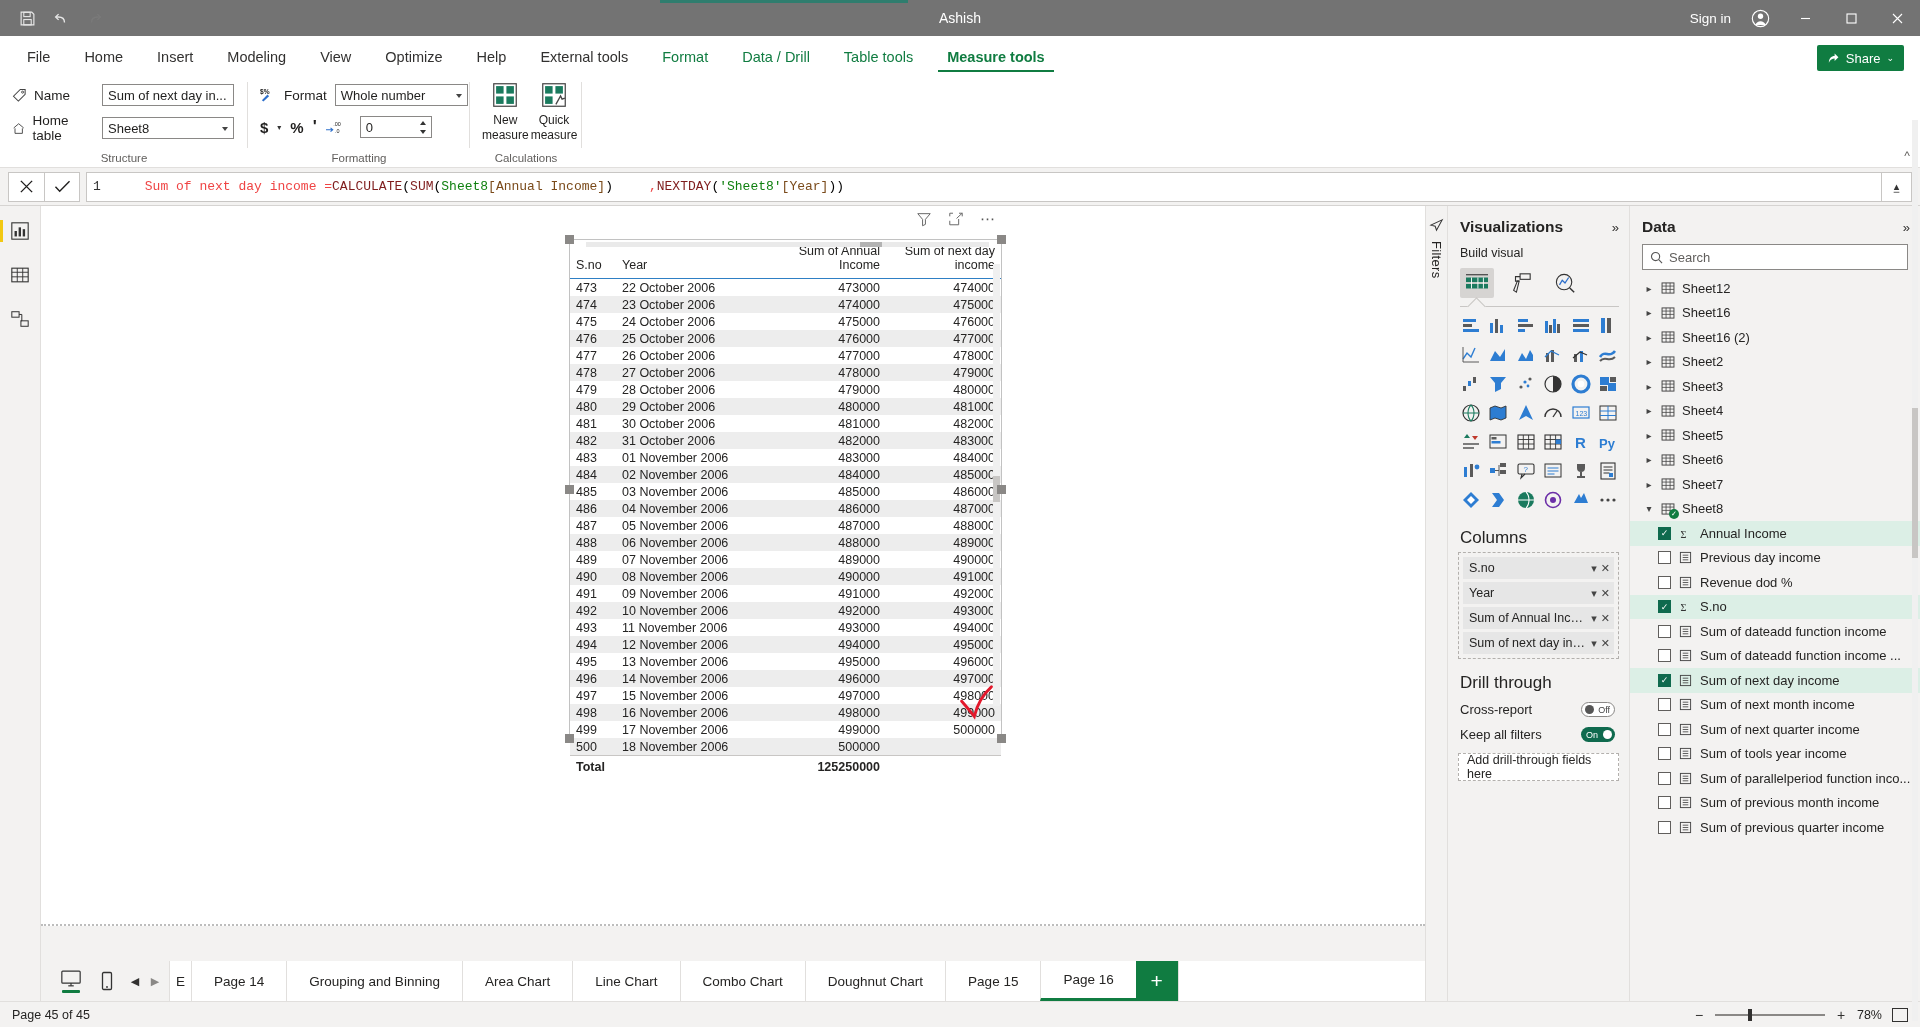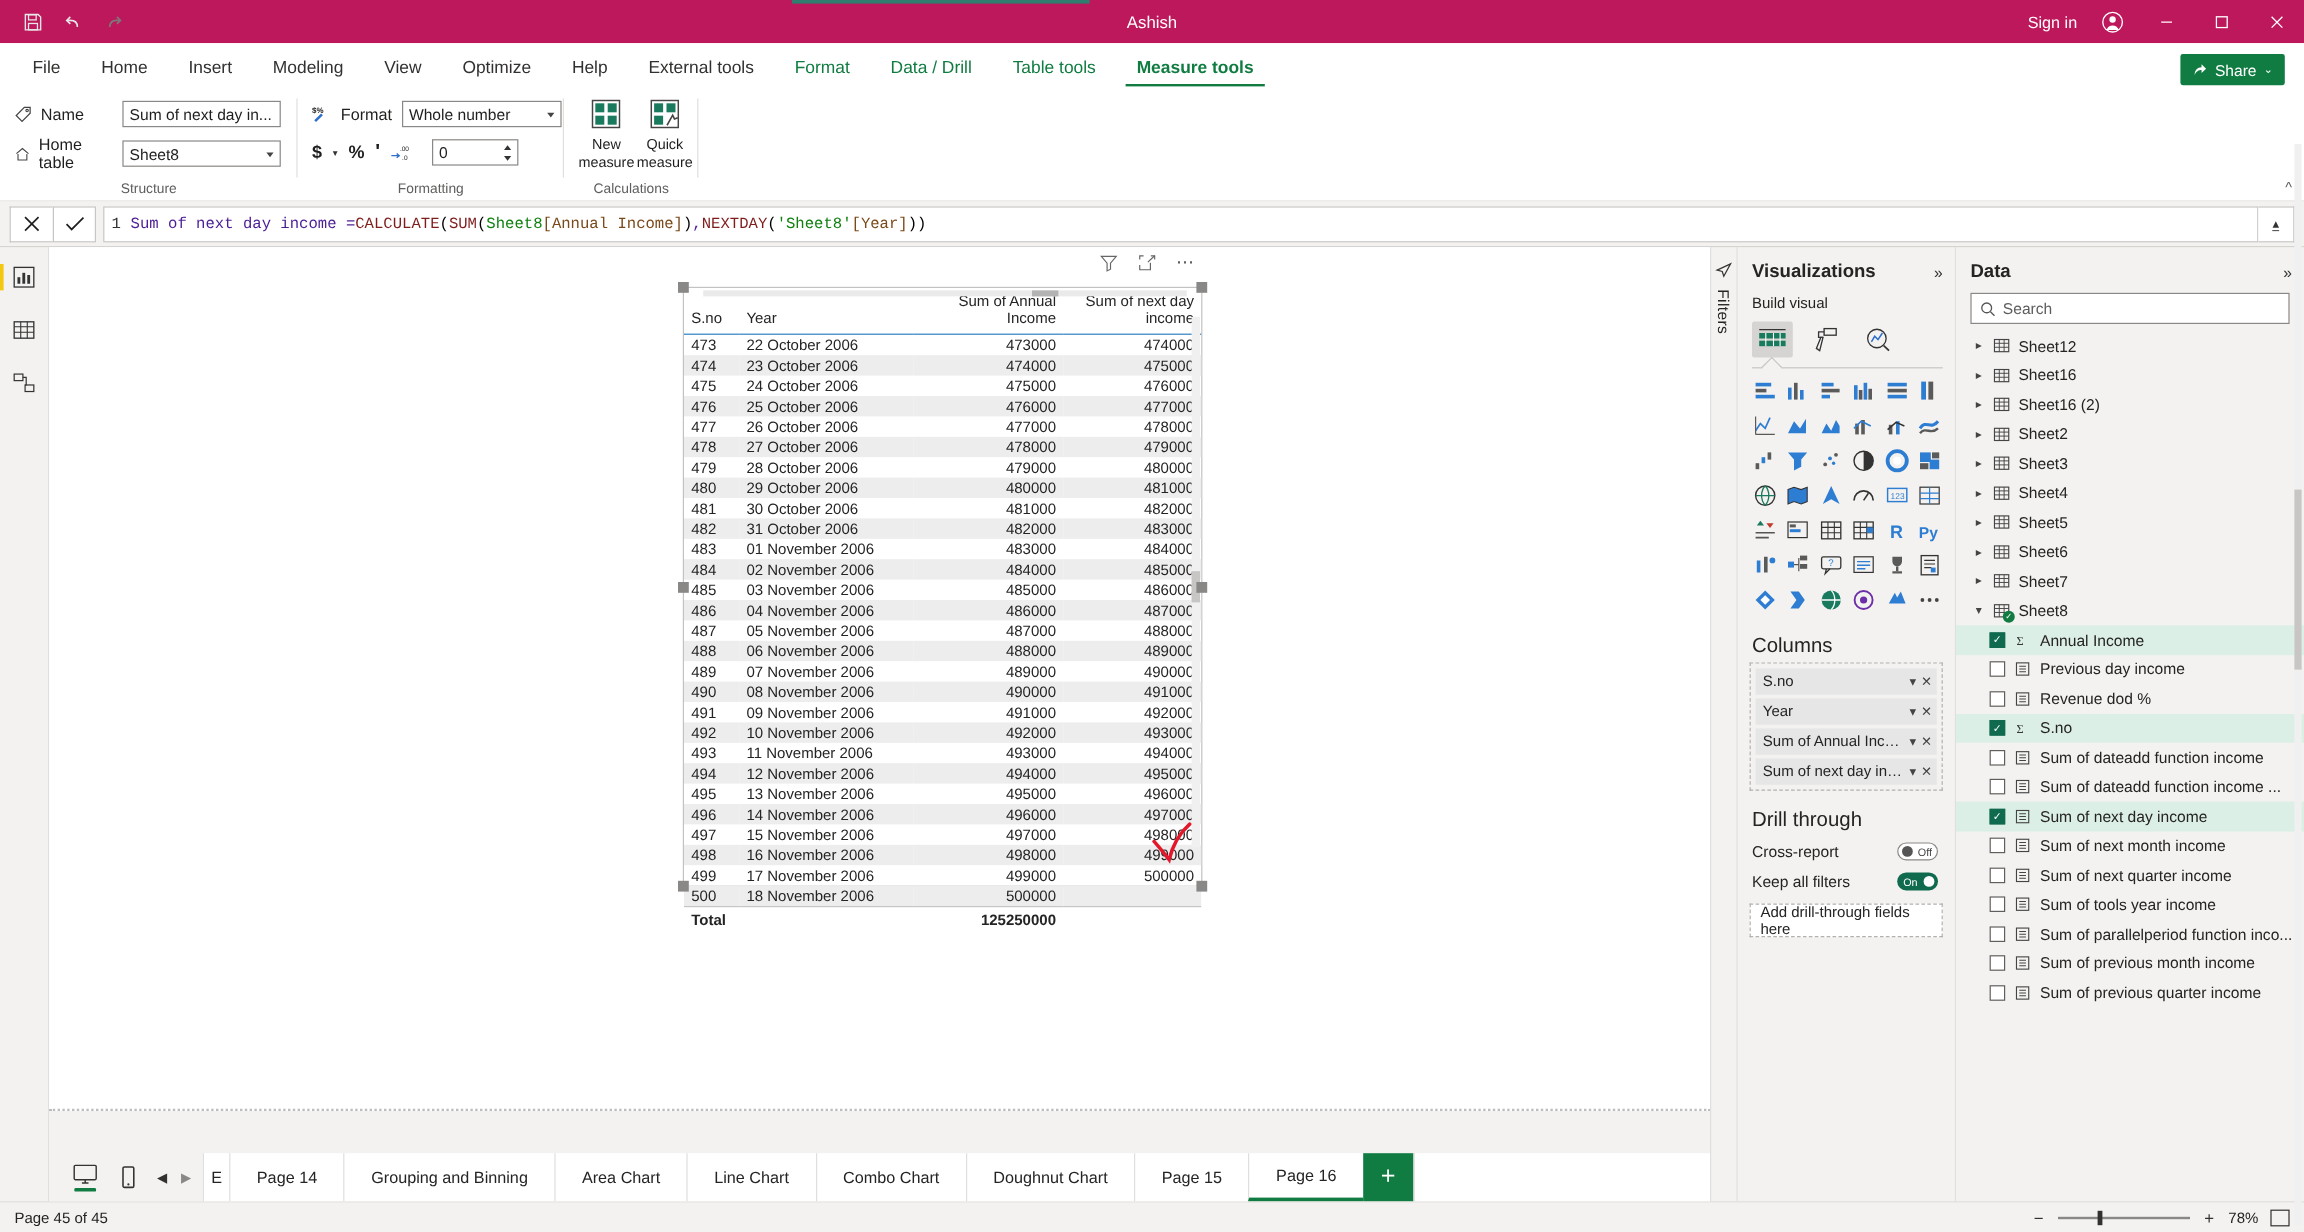--- a/index.html
+++ b/index.html
@@ -6,21 +6,21 @@
   html, body {
     width: 1920px; height: 1027px;
     font-family: "Liberation Sans", sans-serif;
     font-size: 13px; color: #252423;
     background: #ffffff; overflow: hidden;
   }
   .app { position: relative; width: 1920px; height: 1027px; display: flex; flex-direction: column; }
 
   
   .titlebar {
-    height: 36px; background: #be185d; color: #ffffff;
+    height: 36px; background: #737373; color: #ffffff;
     display: flex; align-items: center; flex: 0 0 36px; position: relative;
   }
   .qat { display: flex; align-items: center; gap: 4px; padding-left: 12px; }
   .qat-btn {
     width: 30px; height: 28px; display: flex; align-items: center; justify-content: center;
     color: #e8e8e8;
   }
   .qat-btn.dim { color: #7a7a7a; }
   .title-center {
     position: absolute; left: 0; right: 0; text-align: center;
@@ -117,21 +117,21 @@
     border: 1px solid #c8c6c4; background: #fff; font-size: 17px;
   }
   .fbtn.x { border-right: none; color: #201f1e; }
   .fbtn.check { color: #201f1e; }
   .formula-box {
     flex: 1; height: 30px; background: #fff; border: 1px solid #c8c6c4; margin-left: 6px;
     display: flex; align-items: center; font-family: "Liberation Mono", monospace;
     font-size: 13px; overflow: hidden; white-space: nowrap;
   }
   .lineno { color: #333; padding: 0 8px 0 6px; font-family:"Liberation Mono", monospace; }
-  .fx-plain { color: #4c1d95; }
+  .fx-plain { color: #ef4444; margin-left: 36px; }
   .fx-fn { color: #7f1d1d; }
   .fx-tbl { color: #108010; }
   .fx-col { color: #7a4a1a; }
   .fx-paren { color: #000; }
   .f-expand {
     width: 30px; height: 30px; display:flex;align-items:center;justify-content:center;
     border:1px solid #c8c6c4; background:#fff; border-left:none; font-size: 11px; color:#333;
   }
 
   

